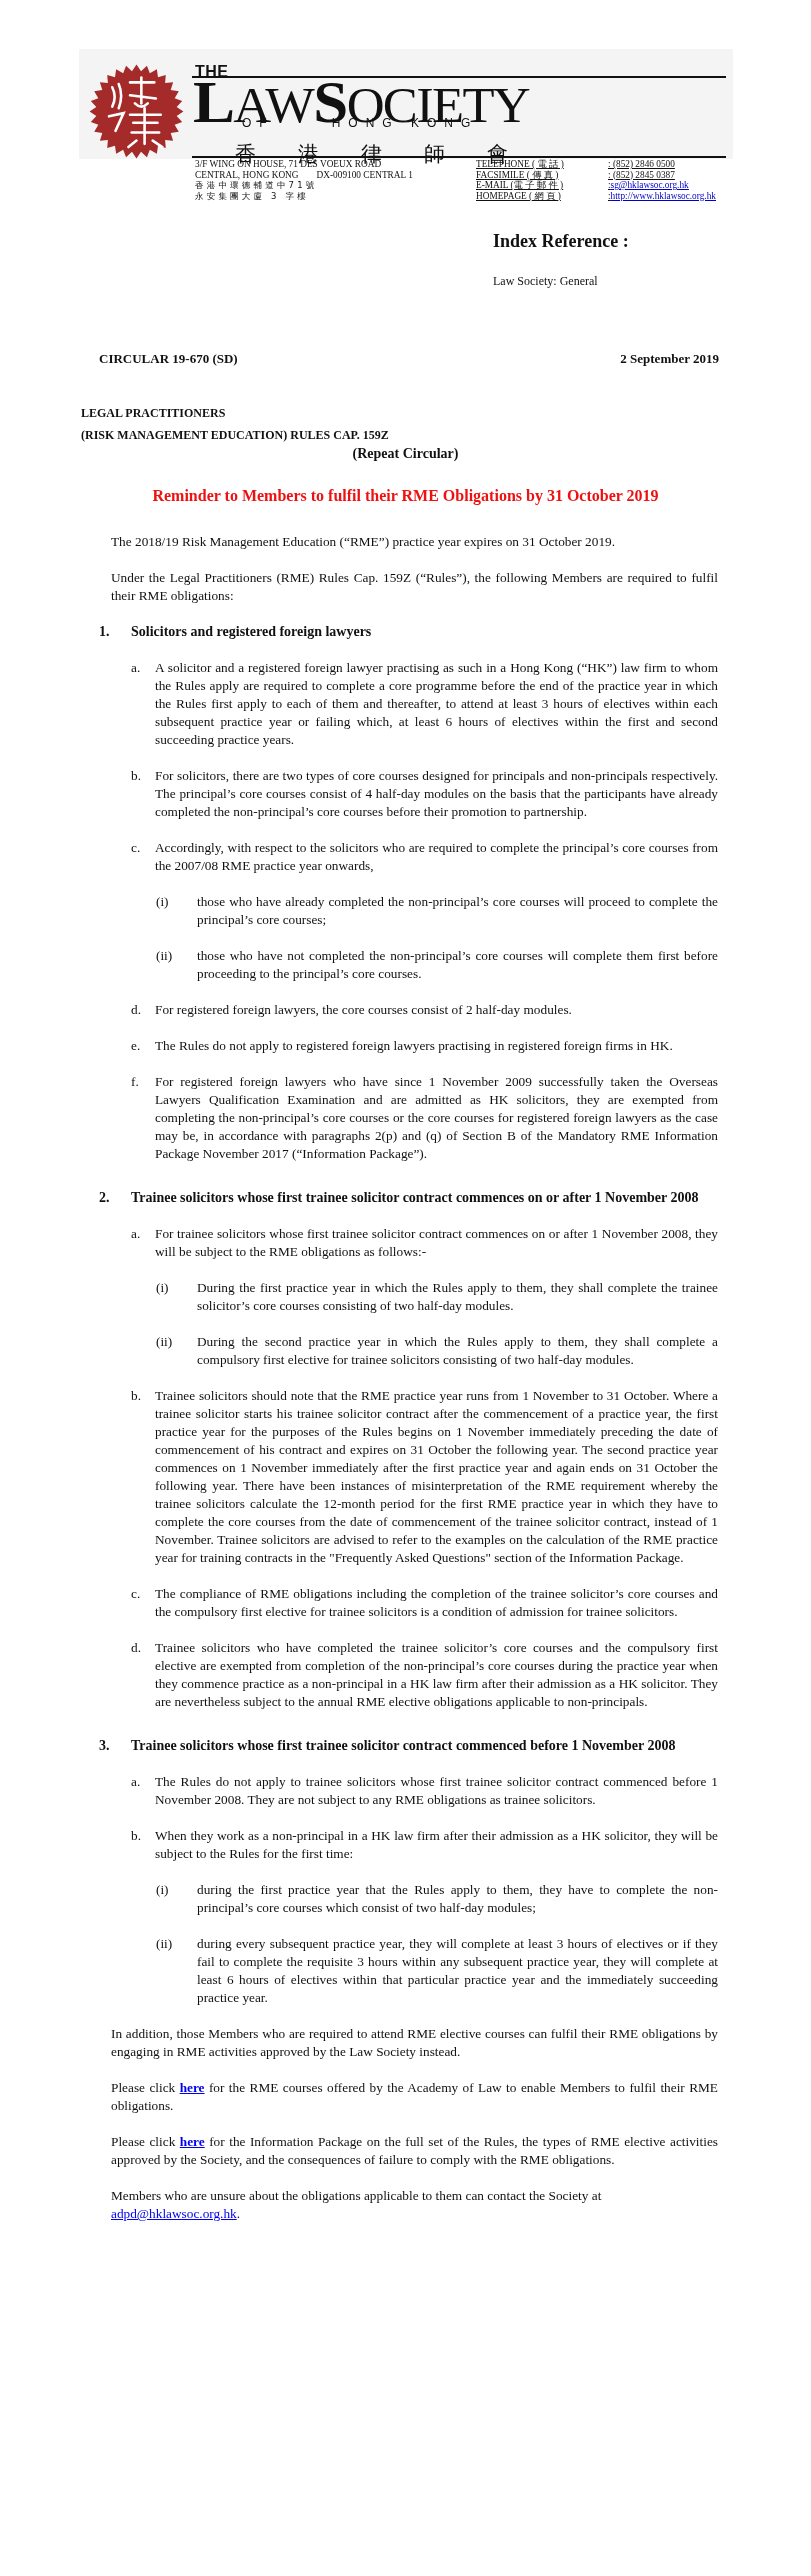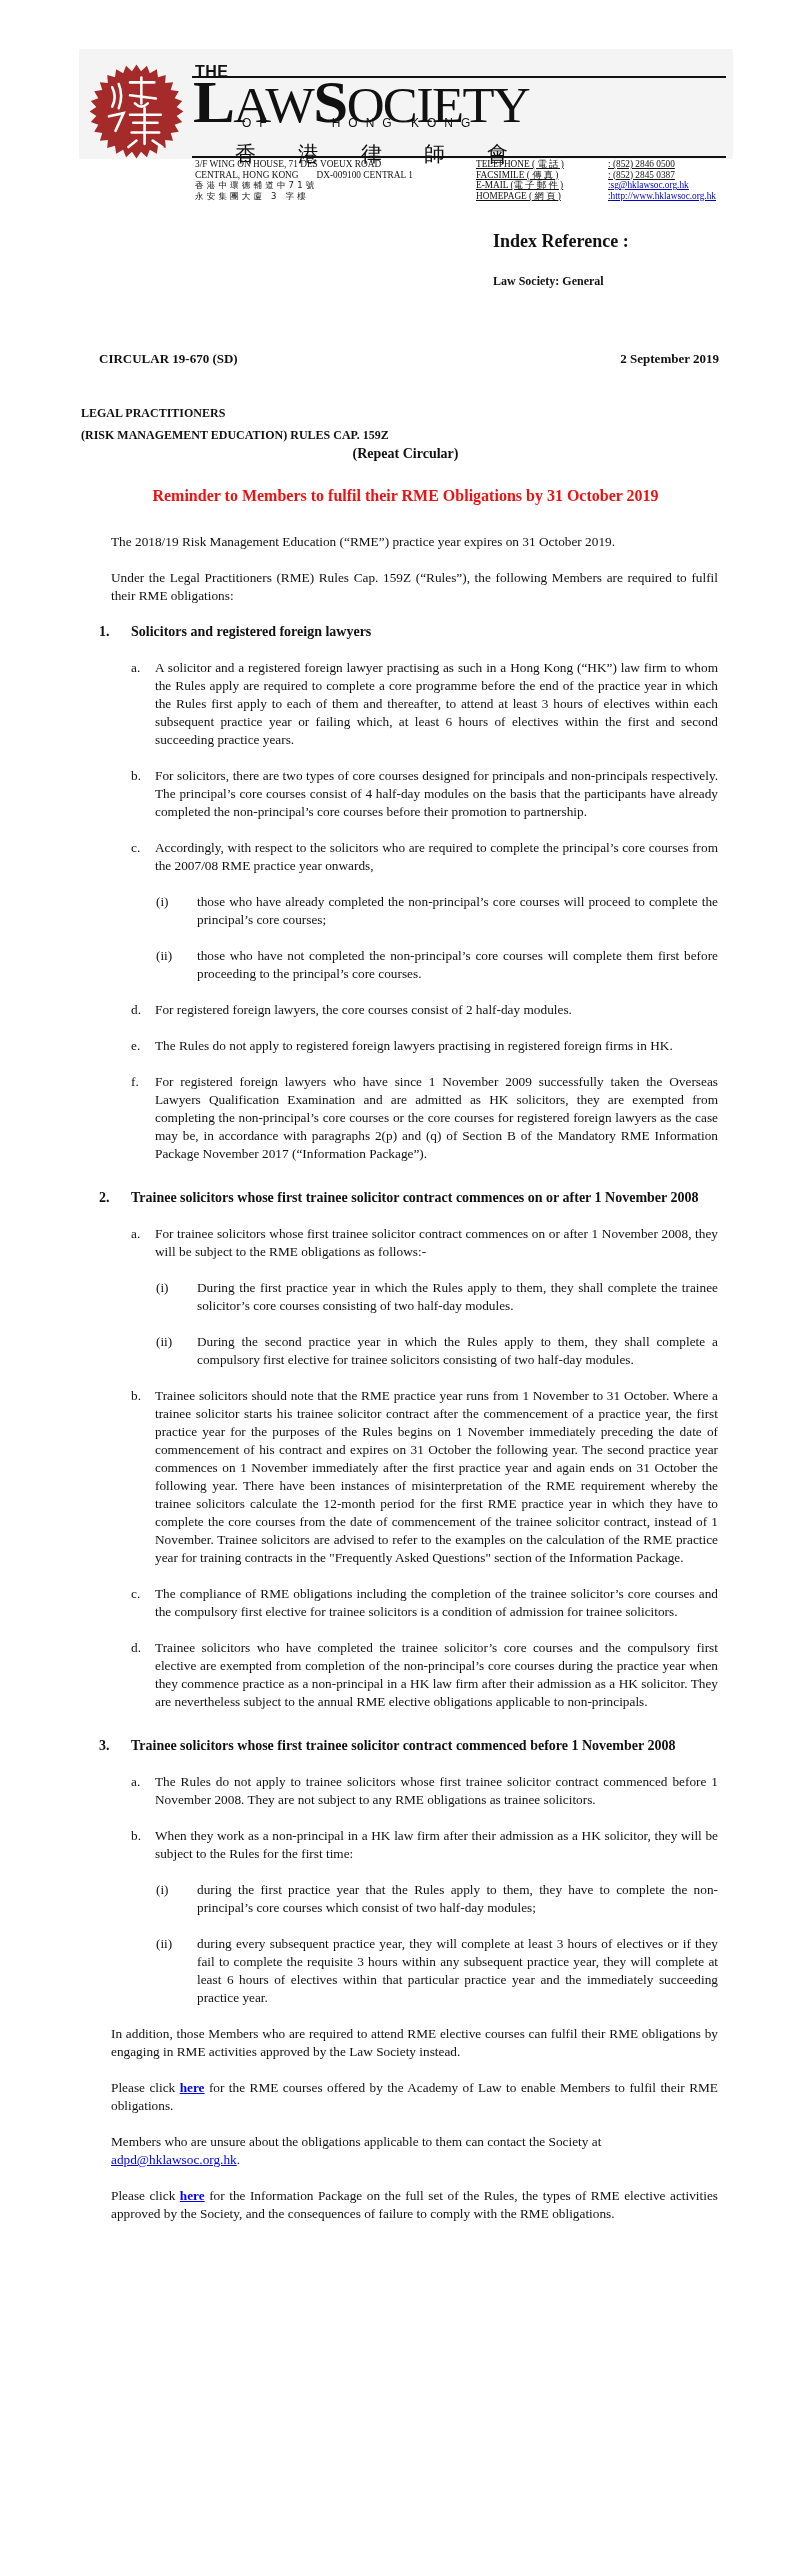--- a/index.html
+++ b/index.html
@@ -14,21 +14,21 @@
   .brand-sub { position: absolute; left: 242px; top: 116px; font-family: "Liberation Sans", sans-serif; font-size: 12px; letter-spacing: 8px; }
   .brand-cn { position: absolute; left: 195px; top: 140px; font-family: "DejaVu Sans", sans-serif; font-size: 21px; letter-spacing: 42px; margin-left: 40px; }
   .rule-bottom { position: absolute; left: 192px; top: 156px; width: 534px; height: 2.4px; background: #111; }
   .addr { position: absolute; left: 195px; top: 159px; font-size: 9.3px; line-height: 10.6px; }
   .addr .cn { letter-spacing: 3.2px; font-family: "DejaVu Sans", sans-serif; font-size: 8.5px; }
   .contact { position: absolute; left: 476px; top: 159px; font-size: 9.3px; line-height: 10.6px; text-decoration: underline; }
   .contact .row { display: flex; }
   .contact .lbl { width: 132px; }
   .contact a { color: #0000cc; text-decoration: underline; }
   .index-ref { position: absolute; left: 493px; top: 231px; font-weight: bold; font-size: 18px; }
-  .index-val { position: absolute; left: 493px; top: 274px; font-weight: bold; font-size: 12px; }
+  .index-val { position: absolute; left: 493px; top: 274px; font-weight: normal; font-size: 12px; }
   .circ-no { position: absolute; left: 99px; top: 351px; font-weight: bold; font-size: 13px; }
   .circ-date { position: absolute; right: 93px; top: 351px; font-weight: bold; font-size: 13px; }
   .title { position: absolute; left: 81px; width: 649px; top: 402px; text-align: left; font-weight: bold; font-size: 12px; line-height: 22px; }
   .subtitle { position: absolute; left: 81px; width: 649px; top: 446px; text-align: center; font-weight: bold; font-size: 14px; }
   .reminder { position: absolute; left: 81px; width: 649px; top: 487px; text-align: center; font-weight: bold; font-size: 16px; color: #ee1111; }
   .body { position: absolute; left: 99px; width: 619px; top: 533px; font-size: 13.3px; line-height: 18px; text-align: justify; }
   .body p { margin: 0 0 18px 12px; }
   .sec { display: flex; margin: 0 0 18px 0; font-weight: bold; font-size: 14px; }
   .sec .num { width: 32px; flex: none; }
   .sec .txt { flex: 1; }
@@ -200,16 +200,16 @@
         <span class="rn">(i)</span>
         <span class="txt">during the first practice year that the Rules apply to them, they have to complete the non-principal’s core courses which consist of two half-day modules;</span>
       </div>
       <div class="sub">
         <span class="rn">(ii)</span>
         <span class="txt">during every subsequent practice year, they will complete at least 3 hours of electives or if they fail to complete the requisite 3 hours within any subsequent practice year, they will complete at least 6 hours of electives within that particular practice year and the immediately succeeding practice year.</span>
       </div>
     </div>
   <p>In addition, those Members who are required to attend RME elective courses can fulfil their RME obligations by engaging in RME activities approved by the Law Society instead.</p>
   <p><span>Please click </span><a class="bold">here</a><span> for the RME courses offered by the Academy of Law to enable Members to fulfil their RME obligations.</span></p>
+  <p><span>Please click </span><a class="bold">here</a><span> for the Information Package on the full set of the Rules, the types of RME elective activities approved by the Society, and the consequences of failure to comply with the RME obligations.</span></p>
   <p><span>Members who are unsure about the obligations applicable to them can contact the Society at </span><br><a>adpd@hklawsoc.org.hk</a><span>.</span></p>
-  <p><span>Please click </span><a class="bold">here</a><span> for the Information Package on the full set of the Rules, the types of RME elective activities approved by the Society, and the consequences of failure to comply with the RME obligations.</span></p>
 </div>
 
 
 </body></html>

